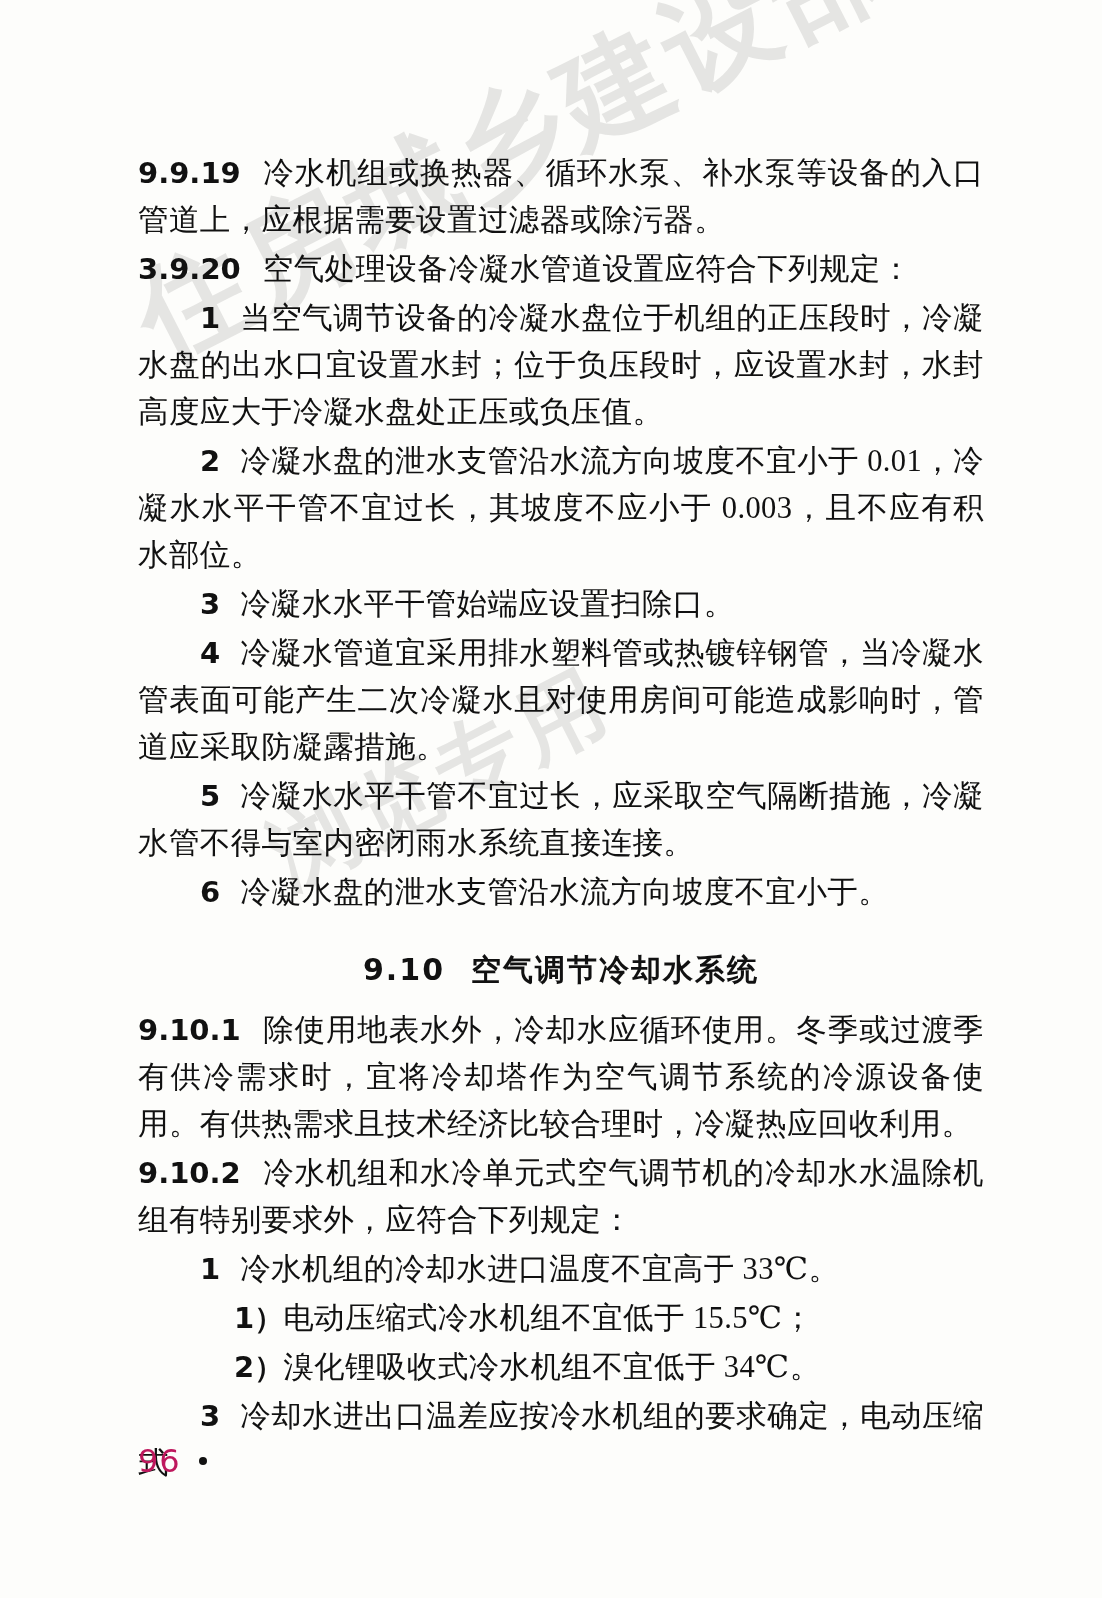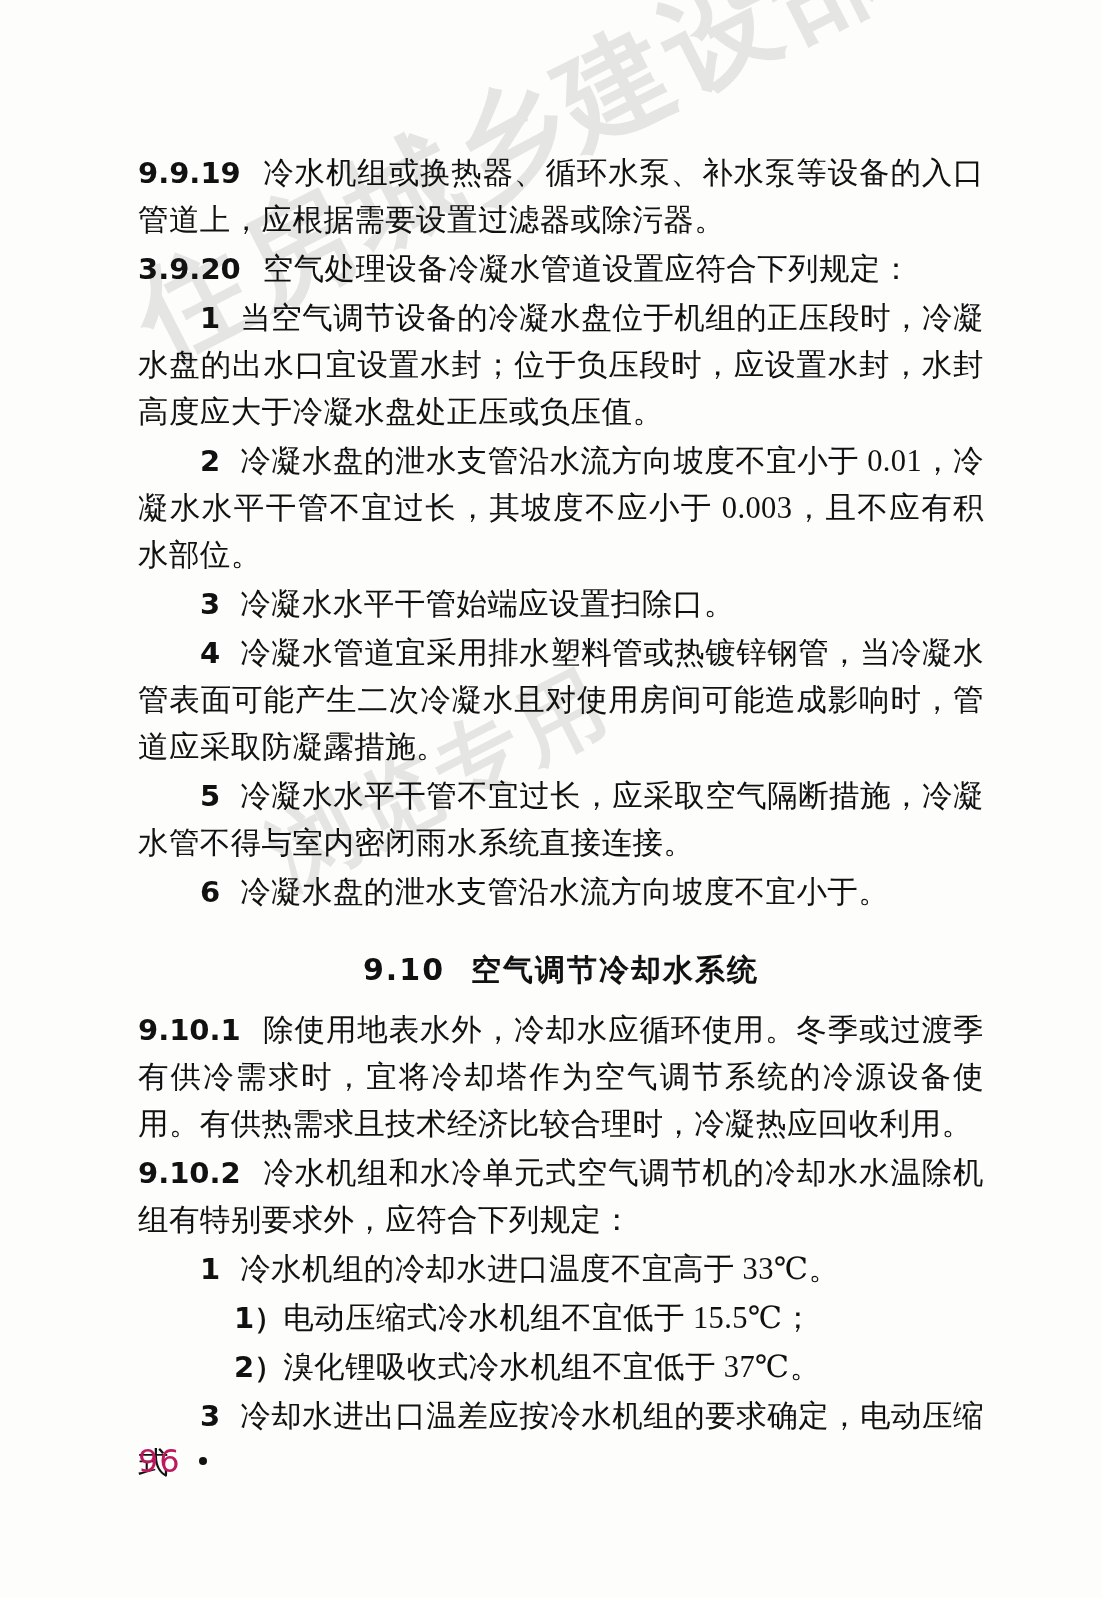--- a/index.html
+++ b/index.html
@@ -180,21 +180,21 @@
     <p class="item">
       <span class="num">1</span><span class="gap"></span><span>冷水机组的冷却水进口温度不宜高于 33℃。</span>
     </p>
 
 
     <p class="subitem">
       <span class="num">1）</span><span>电动压缩式冷水机组不宜低于 15.5℃；</span>
     </p>
 
     <p class="subitem">
-      <span class="num">2）</span><span>溴化锂吸收式冷水机组不宜低于 37℃。</span>
+      <span class="num">2）</span><span>溴化锂吸收式冷水机组不宜低于 34℃。</span>
     </p>
 
     <p class="item">
       <span class="num">3</span><span class="gap"></span><span>冷却水进出口温差应按冷水机组的要求确定，电动压缩式</span>
     </p>
 
   </div>
 
   <div class="footer">
     <span class="pageno">96</span>

